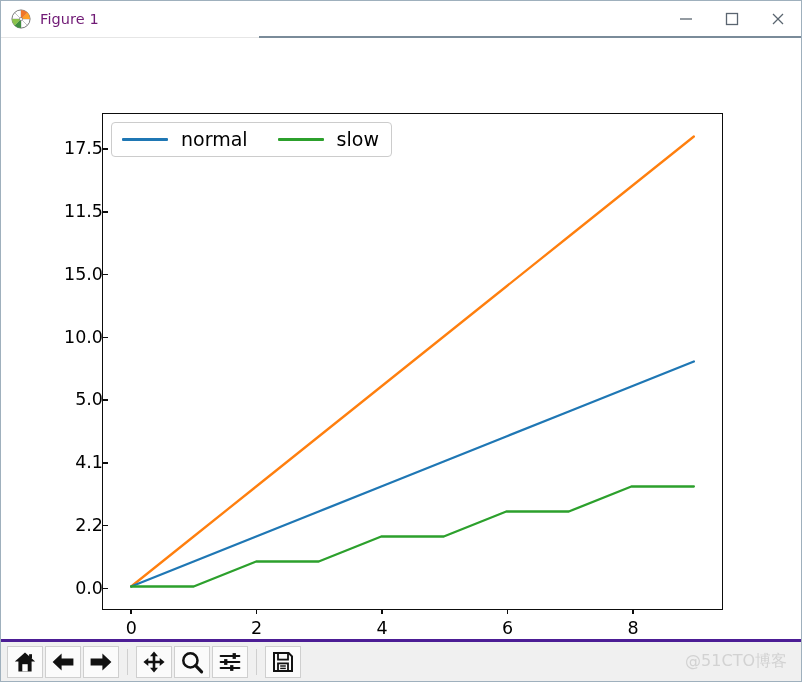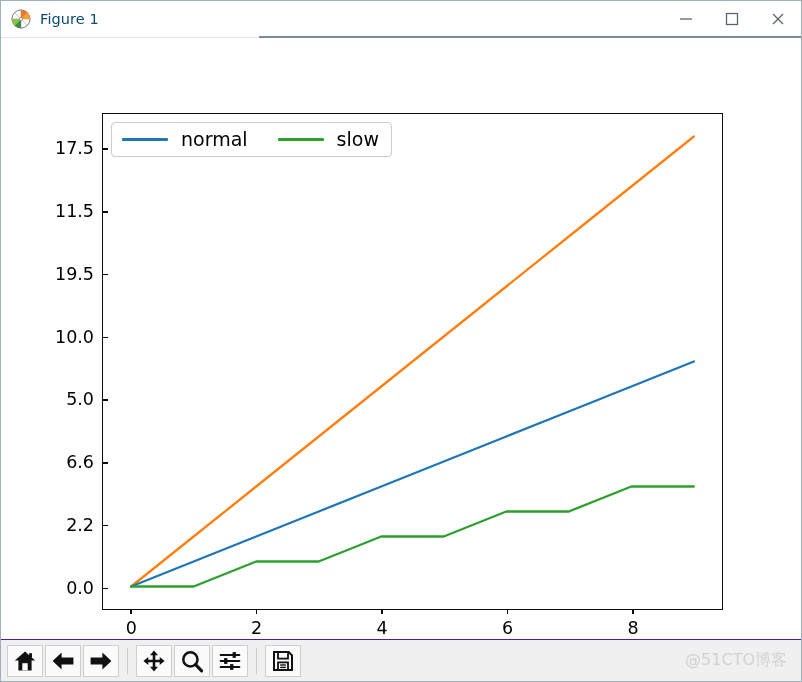--- a/index.html
+++ b/index.html
@@ -32,21 +32,21 @@
     align-items: center;
   }
   #title-icon {
     width: 20px; height: 20px;
     margin-left: 10px;
     margin-right: 9px;
     flex: 0 0 auto;
   }
   #title-text {
     font-size: 14.5px;
-    color: #0c4a6e;
+    color: #701a75;
     font-family: "DejaVu Sans", sans-serif;
     letter-spacing: 0.1px;
     white-space: nowrap;
   }
   #winbtns {
     margin-left: auto;
     display: flex;
     height: 36px;
     align-items: stretch;
   }
@@ -103,21 +103,20 @@
     position: absolute;
     right: 100%;
     height: 0;
     display: flex;
     align-items: center;
     justify-content: flex-end;
   }
   .ytick-label {
     font-size: 17.5px;
     color: #000000;
-    padding-right: 9px;
     white-space: nowrap;
     line-height: 1;
     font-family: "DejaVu Sans", sans-serif;
     margin-left: 48px;
   }
   .ytick-mark {
     position: absolute;
     left: 100%;
     width: 5px;
     height: 1.6px;
@@ -178,21 +177,21 @@
   }
 
   
   #toolbar {
     position: absolute;
     left: 0;
     top: 638px;
     width: 800px;
     height: 42px;
     background: #f0f0f0;
-    border-top: 1px solid #4c1d95;
+    border-top: 3px solid #4c1d95;
     display: flex;
     align-items: center;
     padding-left: 6px;
     box-sizing: border-box;
   }
   .tb-btn {
     width: 36px;
     height: 32px;
     display: flex;
     align-items: center;
@@ -296,33 +295,33 @@
       <div id="yticks">
           <div class="ytick-row" style="top: 474.409px;">
             <div class="ytick-label">0.0</div>
             <div class="ytick-mark"></div>
           </div>
           <div class="ytick-row" style="top: 411.657px;">
             <div class="ytick-label">2.2</div>
             <div class="ytick-mark"></div>
           </div>
           <div class="ytick-row" style="top: 348.904px;">
-            <div class="ytick-label">6.6</div>
+            <div class="ytick-label">4.1</div>
             <div class="ytick-mark"></div>
           </div>
           <div class="ytick-row" style="top: 286.152px;">
             <div class="ytick-label">5.0</div>
             <div class="ytick-mark"></div>
           </div>
           <div class="ytick-row" style="top: 223.399px;">
             <div class="ytick-label">10.0</div>
             <div class="ytick-mark"></div>
           </div>
           <div class="ytick-row" style="top: 160.646px;">
-            <div class="ytick-label">19.5</div>
+            <div class="ytick-label">15.0</div>
             <div class="ytick-mark"></div>
           </div>
           <div class="ytick-row" style="top: 97.8939px;">
             <div class="ytick-label">11.5</div>
             <div class="ytick-mark"></div>
           </div>
           <div class="ytick-row" style="top: 35.1414px;">
             <div class="ytick-label">17.5</div>
             <div class="ytick-mark"></div>
           </div>

